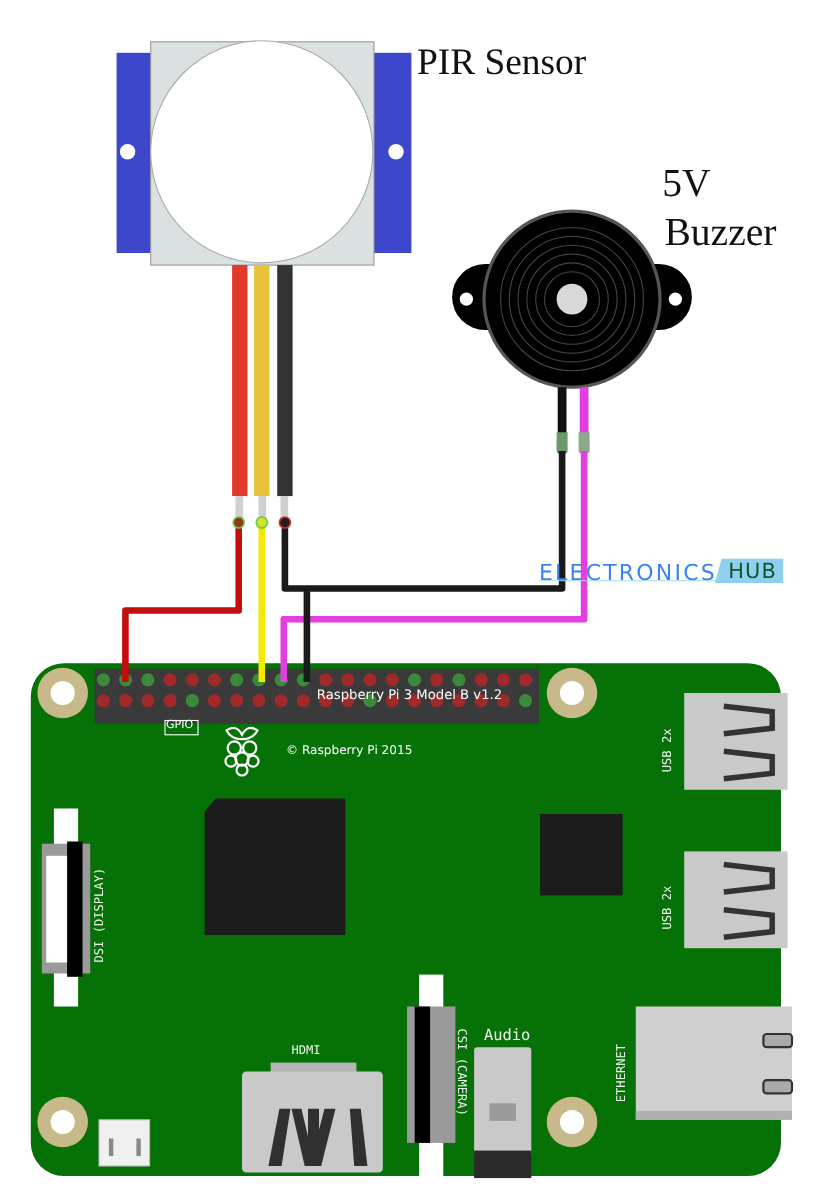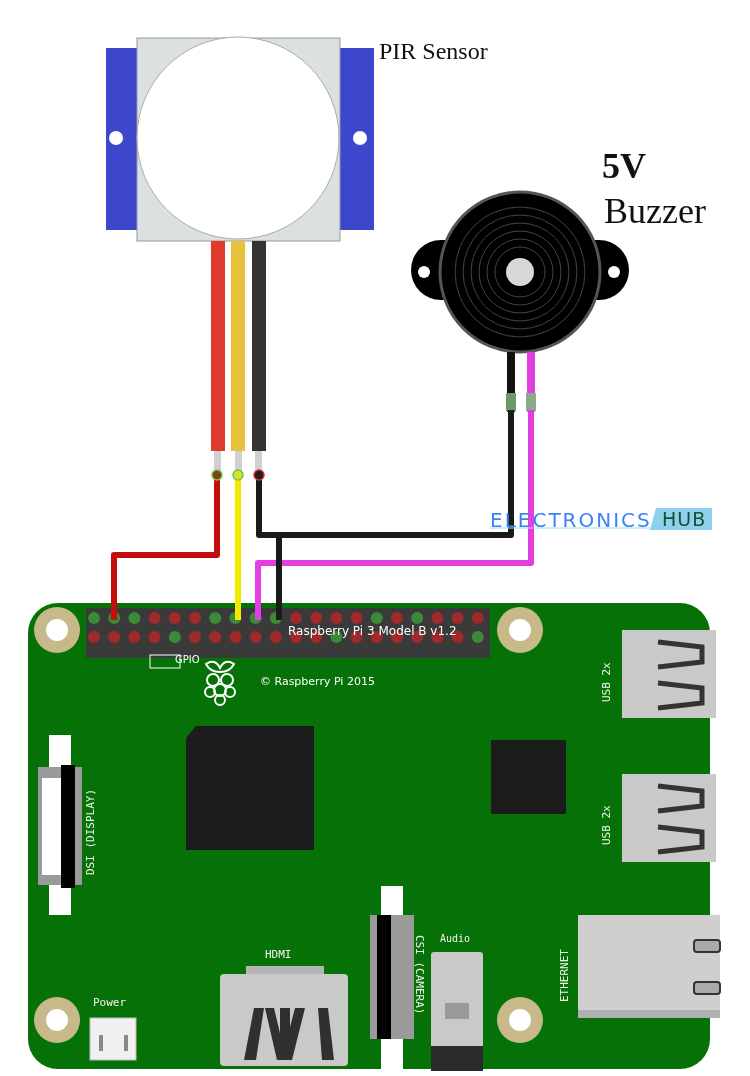--- a/index.html
+++ b/index.html
@@ -189,31 +189,31 @@
     <circle cx="238" cy="475" r="5" fill="#d6e02a" stroke="#66cc44" stroke-width="1.5"></circle>
     <circle cx="259" cy="475" r="5" fill="#2a1a1a" stroke="#cc3333" stroke-width="1.5"></circle>
   </g>
 
   <g>
     <line x1="490" y1="528" x2="660" y2="528" stroke="#a0dcef" stroke-width="1"></line>
     <path d="M656,508 L712,508 L712,530 L650,530 Z" fill="#8fd0ef"></path>
   </g>
 </svg>
 
-<div class="abs label-serif" style="left:379px;top:38px;font-size:24px;">PIR Sensor</div>
-<div class="abs label-serif" style="left:602px;top:145px;font-size:36px;font-weight:bold;">5V</div>
+<div class="abs label-serif" style="left:379px;top:38px;font-size:34px;">PIR Sensor</div>
+<div class="abs label-serif" style="left:602px;top:145px;font-size:36px;">5V</div>
 <div class="abs label-serif" style="left:604px;top:190px;font-size:36px;font-family:Liberation Serif, serif;">Buzzer</div>
 
 <div class="abs" style="left:490px;top:508px;font-size:20px;letter-spacing:2px;color:#3b82f6;font-family:'DejaVu Sans',sans-serif;">ELECTRONICS</div>
 <div class="abs" style="left:662px;top:508px;font-size:19px;letter-spacing:1px;color:#14532d;font-family:'DejaVu Sans',sans-serif;">HUB</div>
 
-<div class="abs pcb-text" style="left:151px;top:654px;font-size:10px;padding-left:24px;">GPIO</div>
+<div class="abs pcb-text" style="left:151px;top:654px;font-size:10px;">GPIO</div>
 <div class="abs pcb-text" style="left:244px;top:624px;font-size:12px;margin-left:44px;">Raspberry Pi 3 Model B v1.2</div>
 <div class="abs pcb-text" style="left:260px;top:675px;font-size:11px;text-align:center;">© Raspberry Pi 2015</div>
 
 <div class="abs mono vtext" style="left:84px;top:875px;font-size:11px;transform:rotate(-90deg);">DSI (DISPLAY)</div>
 <div class="abs mono vtext" style="left:426px;top:935px;font-size:11px;transform:rotate(90deg);">CSI (CAMERA)</div>
 <div class="abs mono" style="left:265px;top:948px;font-size:11px;">HDMI</div>
-<div class="abs mono" style="left:440px;top:933px;font-size:10px;">Audio</div>
-<div class="abs mono" style="left:93px;top:996px;font-size:11px;text-align:center;">Power</div>
+<div class="abs mono" style="left:440px;top:933px;font-size:14px;">Audio</div>
+<div class="abs mono" style="left:93px;top:1048px;font-size:11px;text-align:center;">Power</div>
 <div class="abs mono vtext" style="left:600px;top:702px;font-size:11px;transform:rotate(-90deg);">USB 2x</div>
 <div class="abs mono vtext" style="left:600px;top:845px;font-size:11px;transform:rotate(-90deg);">USB 2x</div>
 <div class="abs mono vtext" style="left:558px;top:1002px;font-size:11px;transform:rotate(-90deg);">ETHERNET</div>
 
 </body></html>

